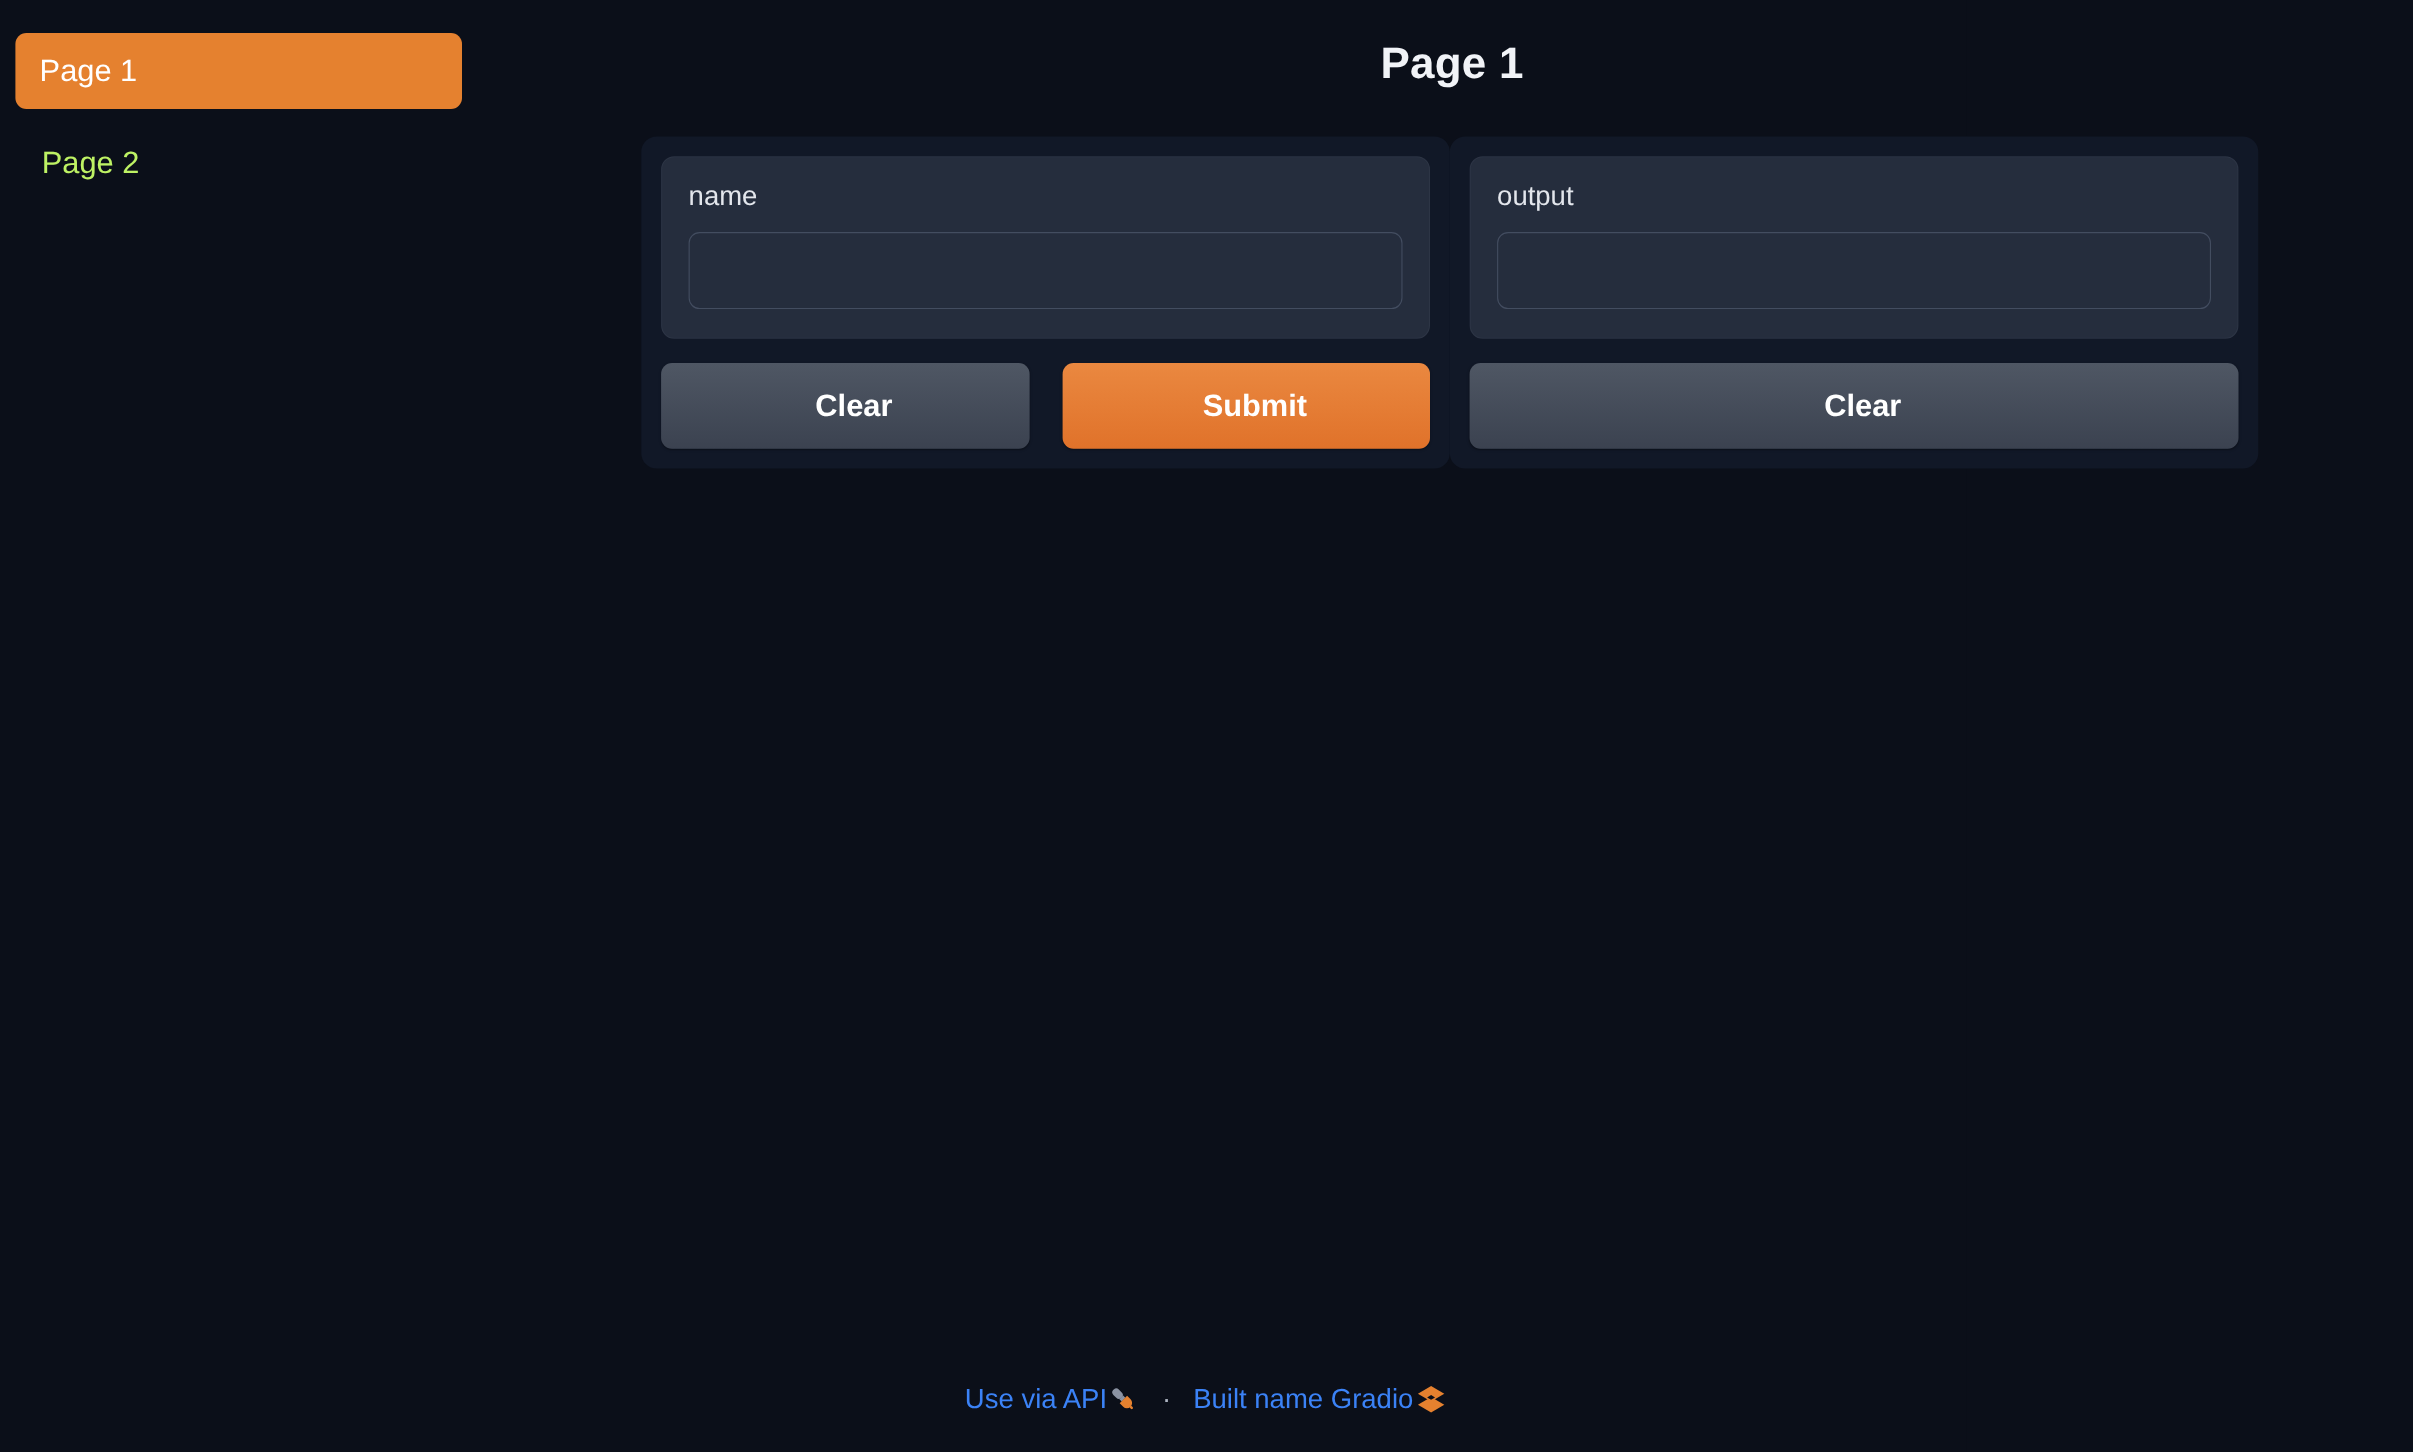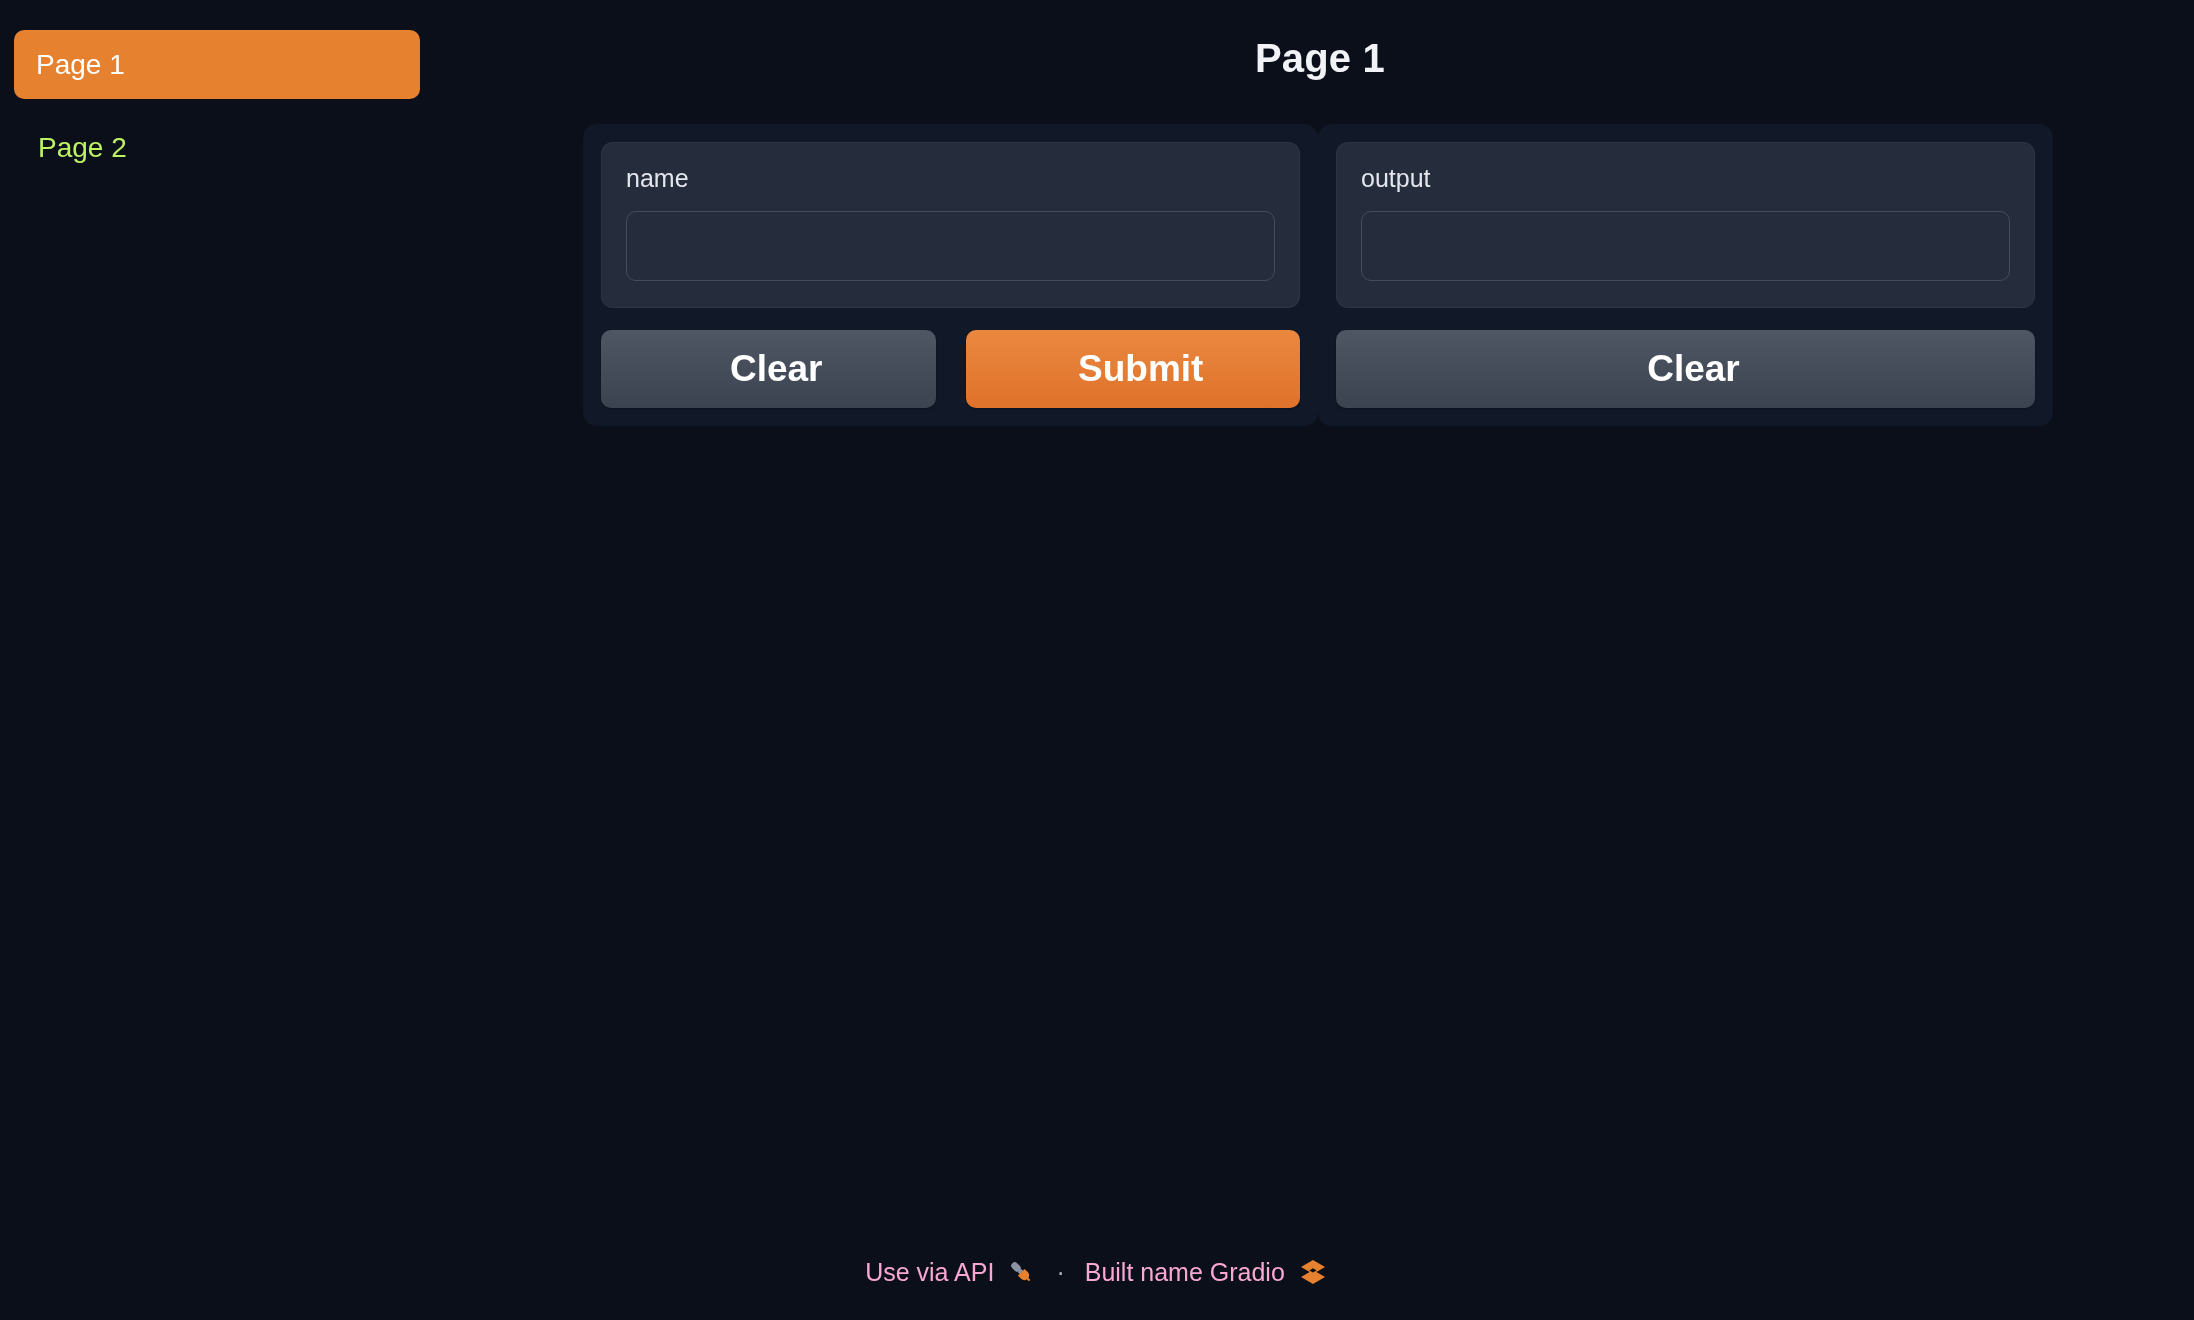--- a/index.html
+++ b/index.html
@@ -121,21 +121,21 @@
   .btn-row {
     display: flex;
     gap: 30px;
   }
 
   .btn {
     flex: 1 1 0;
     height: 78px;
     border-radius: 10px;
     border: none;
-    font-size: 37px;
+    font-size: 28px;
     font-weight: bold;
     color: #ffffff;
     cursor: pointer;
     font-family: "Liberation Sans", sans-serif;
     display: flex;
     align-items: center;
     justify-content: center;
     padding-left: 16px;
   }
 
@@ -159,25 +159,24 @@
     width: 2194px;
     display: flex;
     align-items: center;
     justify-content: center;
     gap: 14px;
     font-size: 25px;
     color: #aeb5c2;
   }
 
   .footer a {
-    color: #f9a8d4;
+    color: #3b82f6;
     text-decoration: none;
     display: inline-flex;
     align-items: center;
-    gap: 12px;
     cursor: pointer;
   }
 
   .footer .dot { color: #aeb5c2; padding: 0 6px; }
 
   .icon-svg { display: block; }
 </style>
 </head>
 <body>
 

